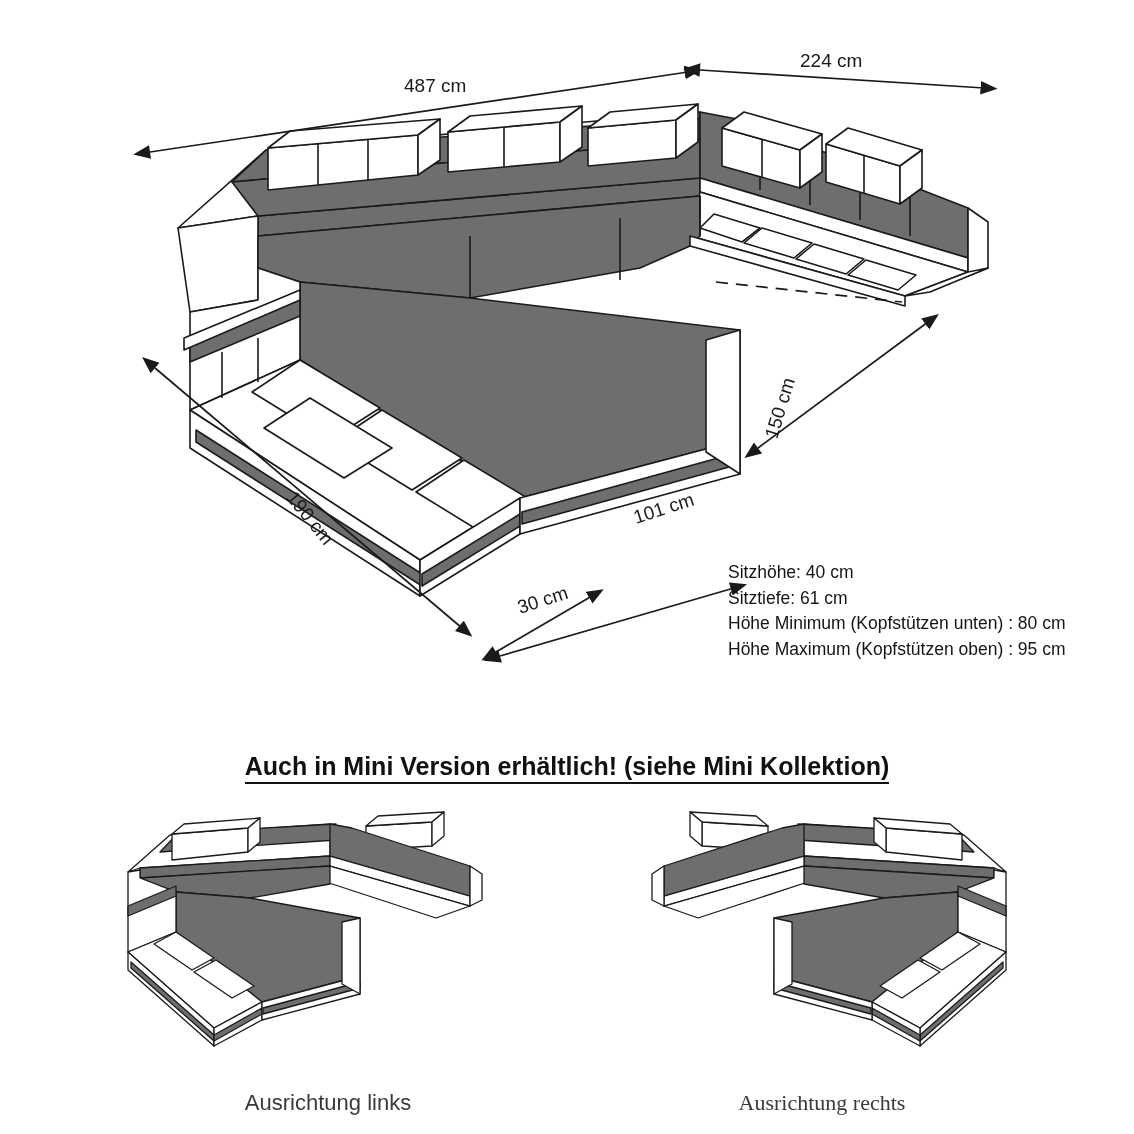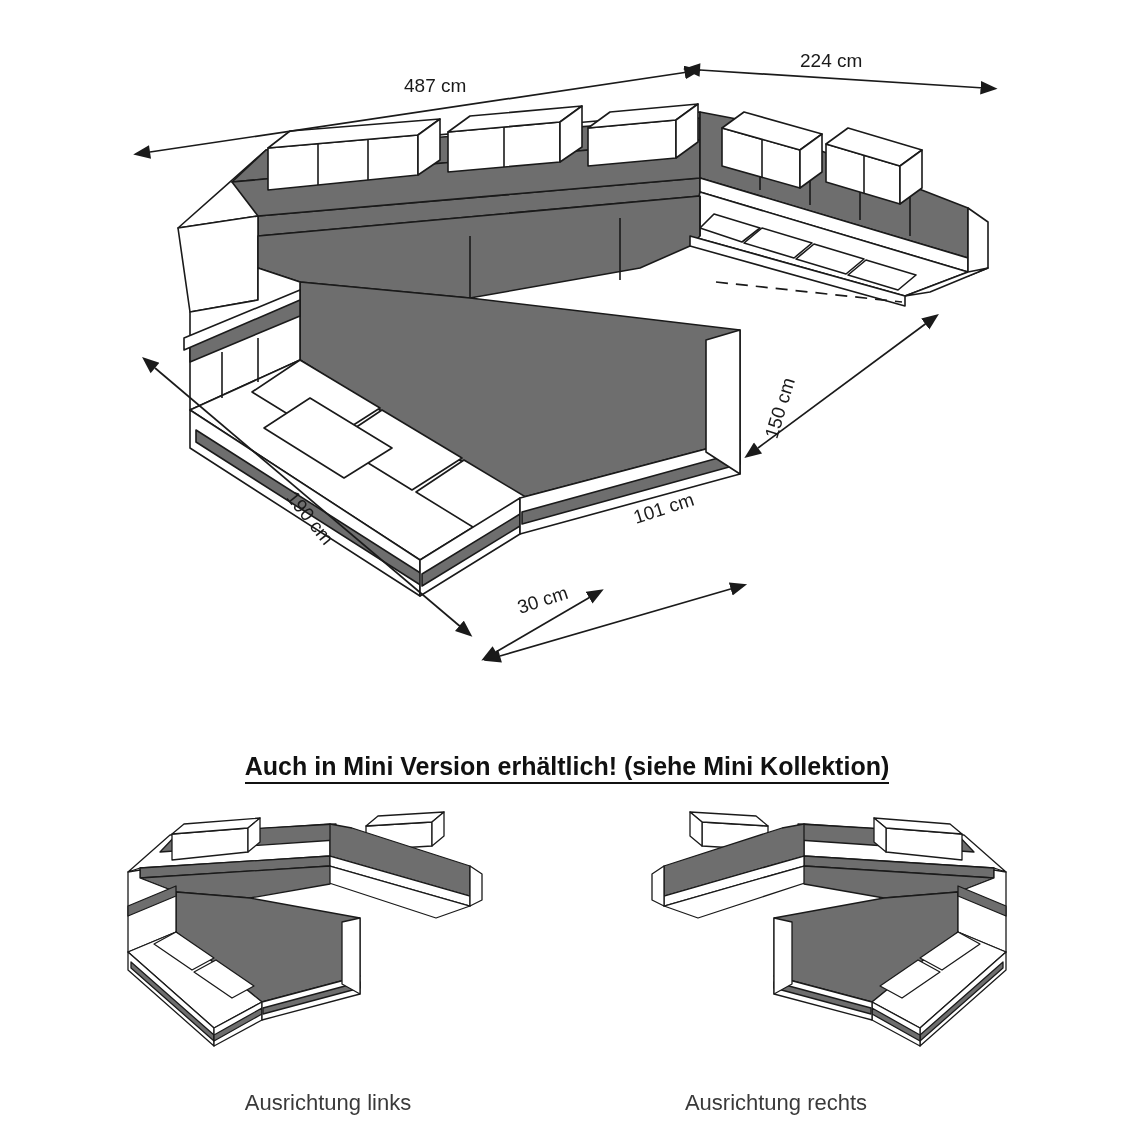--- a/index.html
+++ b/index.html
@@ -57,21 +57,21 @@
   }
   .mini-caption {
     position: absolute;
     font-size: 22px;
     color: #3a3a3a;
     text-align: center;
     width: 420px;
     margin-top: 20px;
   }
   .caption-left { left: 118px; top: 1070px; }
-  .caption-right { left: 566px; top: 1070px; }
+  .caption-right { left: 612px; top: 1070px; font-family: Liberation Serif, serif; }
 </style>
 </head>
 <body>
 
 <div id="stage">
 
   <svg class="diagram" viewBox="0 0 1134 1134">
     <defs>
       <marker id="arrowStart" markerWidth="12" markerHeight="12" refX="10" refY="4" orient="auto">
         <path d="M10,0 L0,4 L10,8 z" fill="#1a1a1a"></path>
@@ -278,20 +278,26 @@
       <polygon points="128,952 214,1028 214,1046 128,970" fill="#ffffff"></polygon>
       <polygon points="131,962 214,1035 214,1041 131,968" fill="#6e6e6e"></polygon>
       <polygon points="214,1028 262,1002 262,1020 214,1046" fill="#ffffff"></polygon>
       <polygon points="214,1035 262,1008 262,1014 214,1041" fill="#6e6e6e"></polygon>
       <polygon points="262,1002 360,976 360,994 262,1020" fill="#ffffff"></polygon>
       <polygon points="263,1008 360,982 360,988 263,1014" fill="#6e6e6e"></polygon>
       <polygon points="360,918 360,994 342,984 342,922" fill="#ffffff"></polygon>
     </g>
   </svg>
 
+  <div class="spec-block">
+    <div>Sitzhöhe: 40 cm</div>
+    <div>Sitztiefe: 61 cm</div>
+    <div>Höhe Minimum (Kopfstützen unten) : 80 cm</div>
+    <div>Höhe Maximum (Kopfstützen oben) : 95 cm</div>
+  </div>
 
   <div class="mini-heading">
     <span>Auch in Mini Version erhältlich! (siehe Mini Kollektion)</span>
   </div>
 
   <div class="mini-caption caption-left">Ausrichtung links</div>
   <div class="mini-caption caption-right">Ausrichtung rechts</div>
 
 </div>
 

